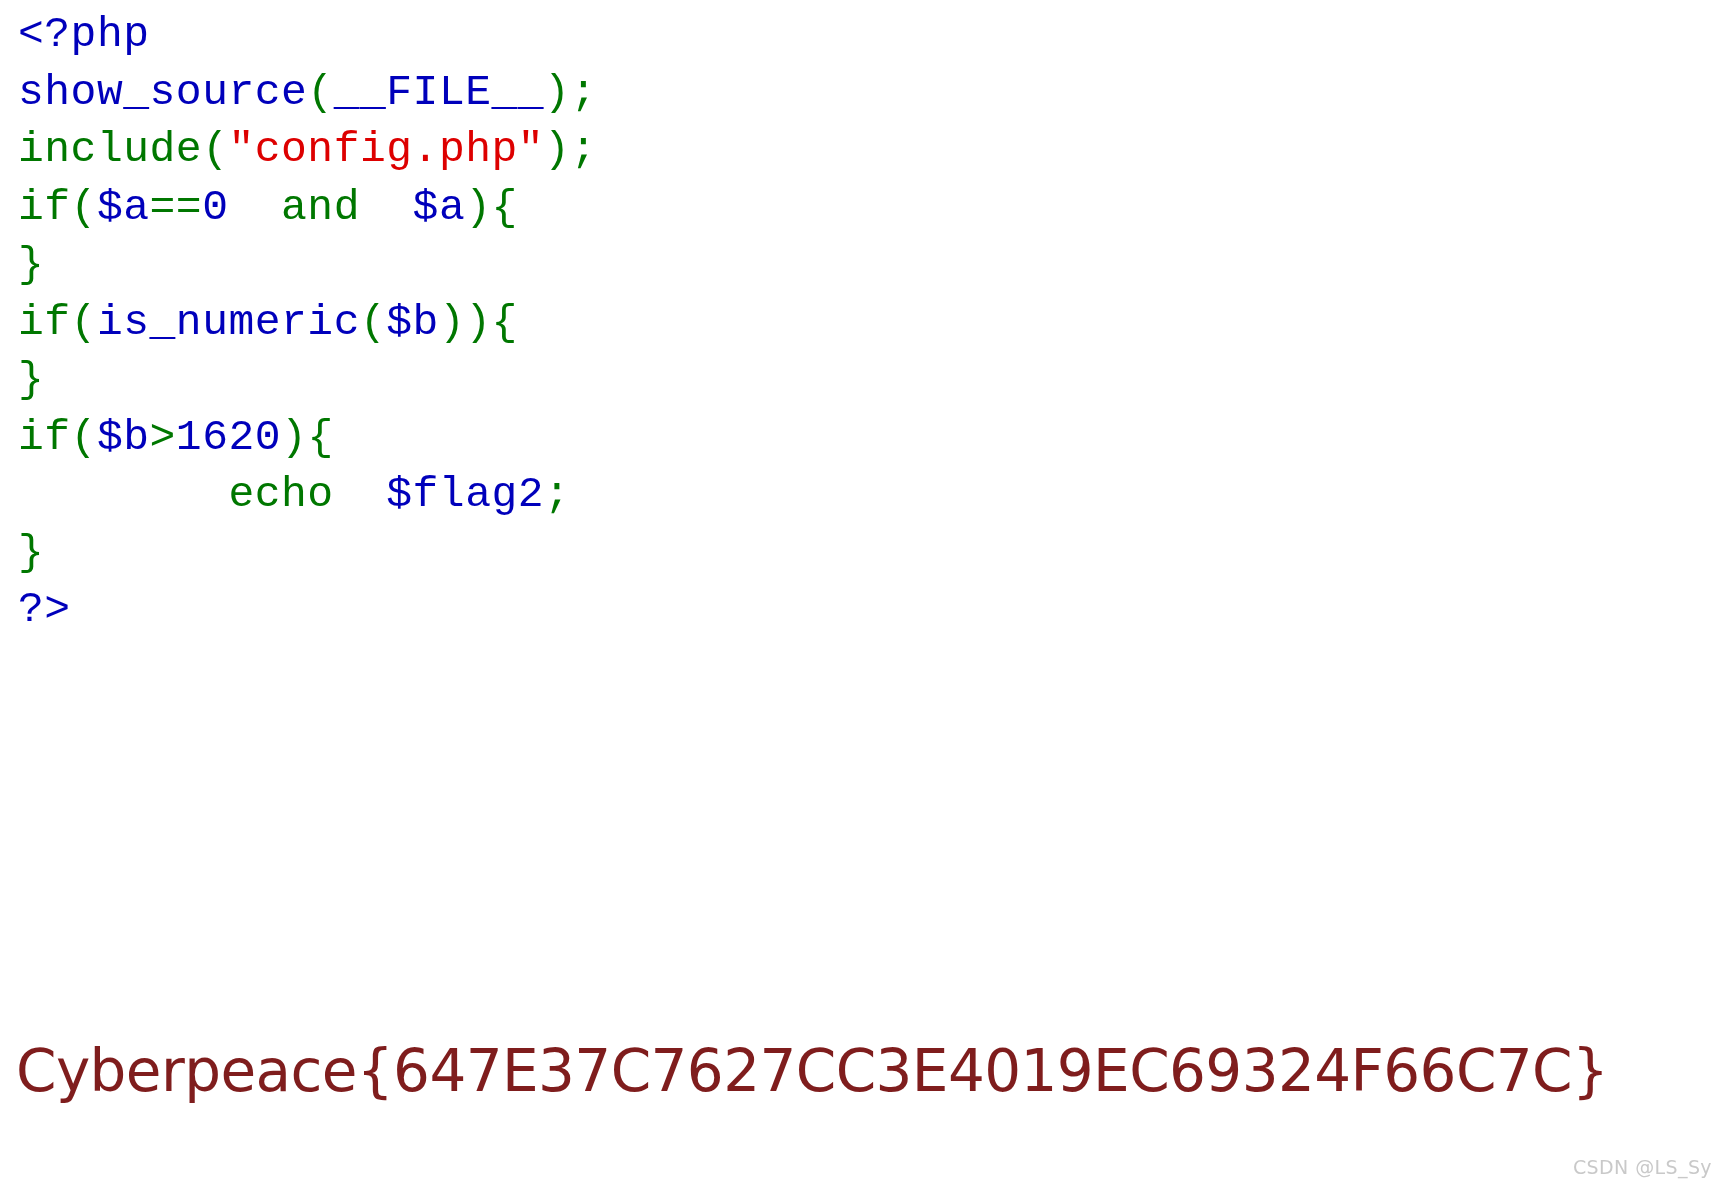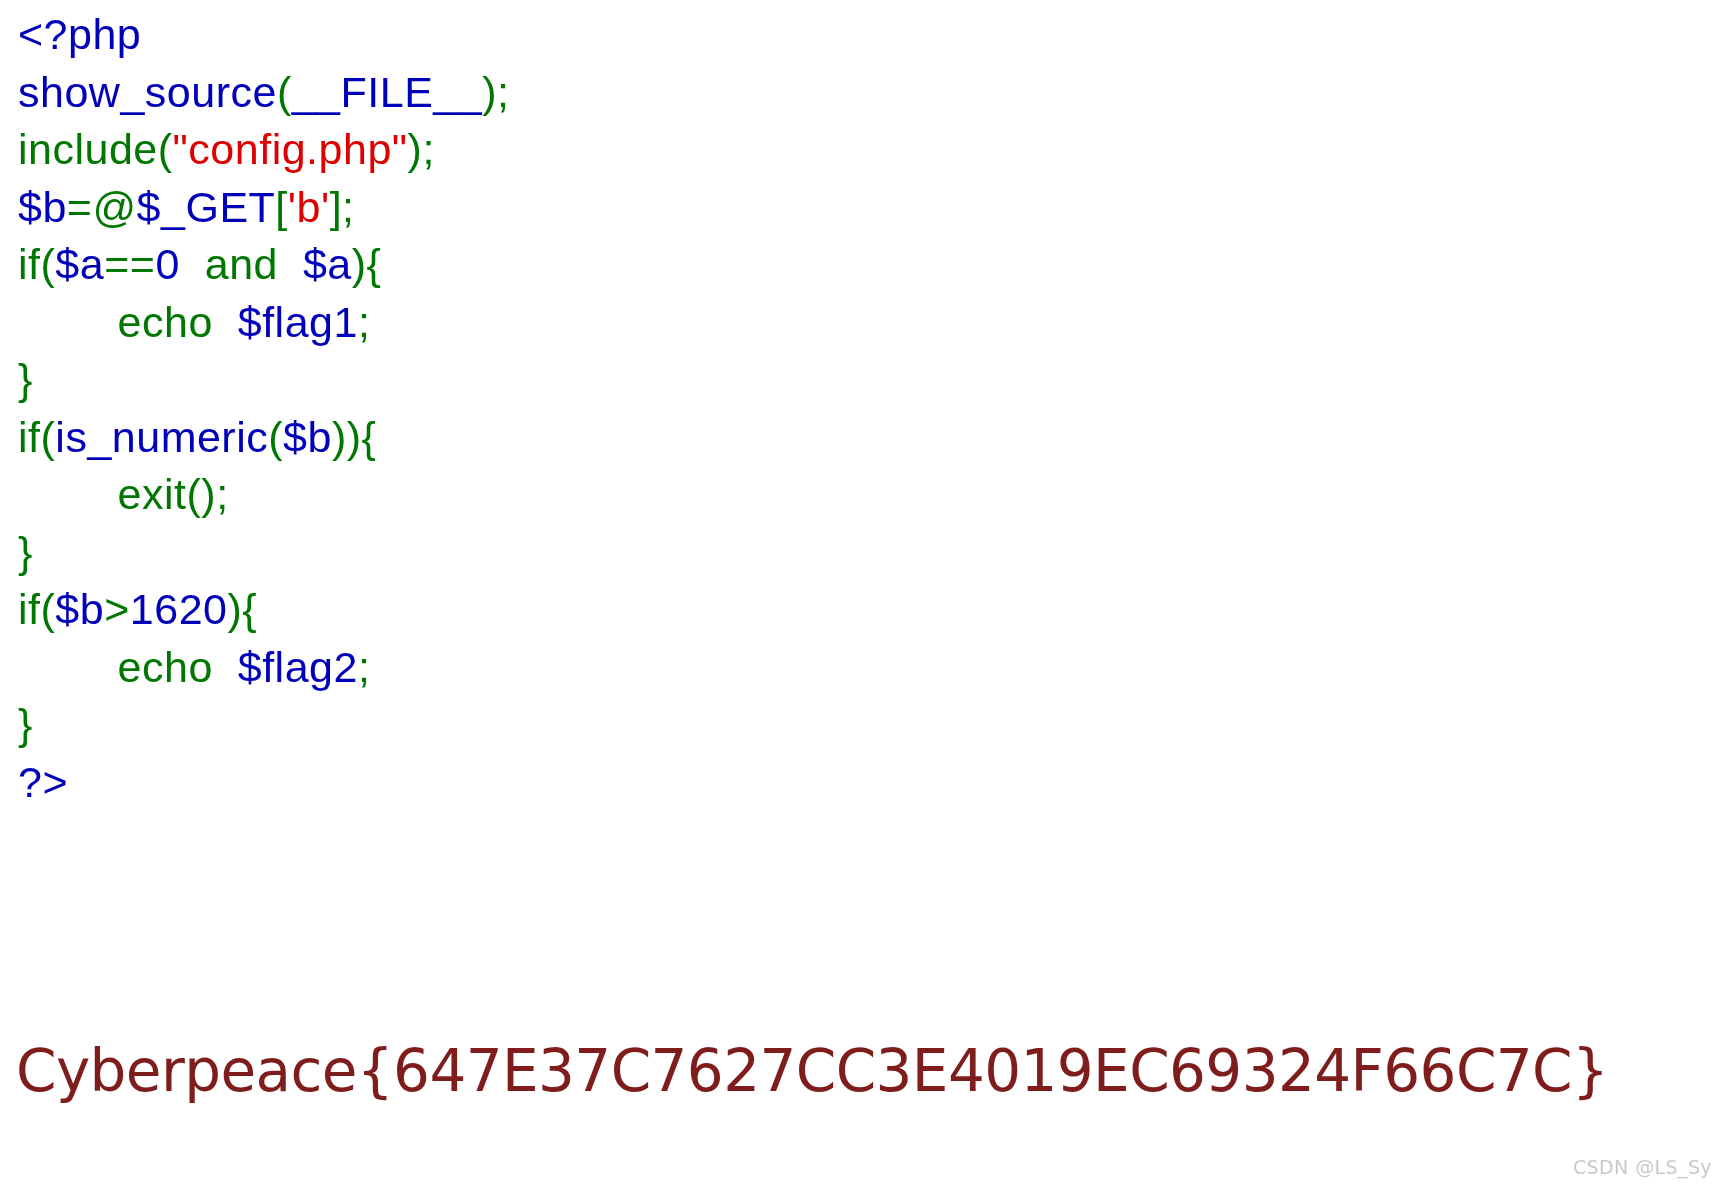--- a/index.html
+++ b/index.html
@@ -17,21 +17,21 @@
 
   
   #source-block {
     position: absolute;
     left: 18px;
     top: 6px;
     width: 1690px;
   }
 
   .code-line {
-    font-family: Liberation Sans, sans-serif;
+    font-family: Liberation Mono, monospace;
     font-size: 43px;
     line-height: 57.5px;
     white-space: pre;
     letter-spacing: 0.5px;
     height: 57.5px;
   }
 
   
   .tok-default { color: #0000BB; }   
   .tok-kw      { color: #007700; }   
@@ -67,26 +67,23 @@
   }
 </style>
 </head>
 <body>
 
 <div id="source-block">
 
 <div class="code-line"><span class="tok-default sp">&lt;?php</span></div>
     <div class="code-line"><span class="tok-var sp">show_source</span><span class="tok-kw sp">(</span><span class="tok-var sp">__FILE__</span><span class="tok-kw sp">)</span><span class="tok-kw sp">;</span></div>
     <div class="code-line"><span class="tok-kw sp">include</span><span class="tok-kw sp">(</span><span class="tok-str sp">"config.php"</span><span class="tok-kw sp">)</span><span class="tok-kw sp">;</span></div>
-    <div class="code-line"><span class="tok-var sp">$b</span><span class="tok-kw sp">=@</span><span class="tok-var sp">$_GET</span><span class="tok-kw sp">[</span><span class="tok-str sp">'b'</span><span class="tok-kw sp">]</span><span class="tok-kw sp">;</span></div>
     <div class="code-line"><span class="tok-kw sp">if</span><span class="tok-kw sp">(</span><span class="tok-var sp">$a</span><span class="tok-kw sp">==</span><span class="tok-var sp">0</span><span class="tok-kw sp">  </span><span class="tok-kw sp">and</span><span class="tok-kw sp">  </span><span class="tok-var sp">$a</span><span class="tok-kw sp">)</span><span class="tok-kw sp">{</span></div>
-    <div class="code-line"><span class="tok-kw sp">        </span><span class="tok-kw sp">echo</span><span class="tok-kw sp">  </span><span class="tok-var sp">$flag1</span><span class="tok-kw sp">;</span></div>
     <div class="code-line"><span class="tok-kw sp">}</span></div>
     <div class="code-line"><span class="tok-kw sp">if</span><span class="tok-kw sp">(</span><span class="tok-var sp">is_numeric</span><span class="tok-kw sp">(</span><span class="tok-var sp">$b</span><span class="tok-kw sp">)</span><span class="tok-kw sp">)</span><span class="tok-kw sp">{</span></div>
-    <div class="code-line"><span class="tok-kw sp">        </span><span class="tok-kw sp">exit</span><span class="tok-kw sp">(</span><span class="tok-kw sp">)</span><span class="tok-kw sp">;</span></div>
     <div class="code-line"><span class="tok-kw sp">}</span></div>
     <div class="code-line"><span class="tok-kw sp">if</span><span class="tok-kw sp">(</span><span class="tok-var sp">$b</span><span class="tok-kw sp">&gt;</span><span class="tok-var sp">1620</span><span class="tok-kw sp">)</span><span class="tok-kw sp">{</span></div>
     <div class="code-line"><span class="tok-kw sp">        </span><span class="tok-kw sp">echo</span><span class="tok-kw sp">  </span><span class="tok-var sp">$flag2</span><span class="tok-kw sp">;</span></div>
     <div class="code-line"><span class="tok-kw sp">}</span></div>
     <div class="code-line"><span class="tok-default sp">?&gt;</span></div>
   </div>
 
 <div id="flag-line">Cyberpeace{647E37C7627CC3E4019EC69324F66C7C}</div>
 
 <div id="watermark">CSDN @LS_Sy</div>

